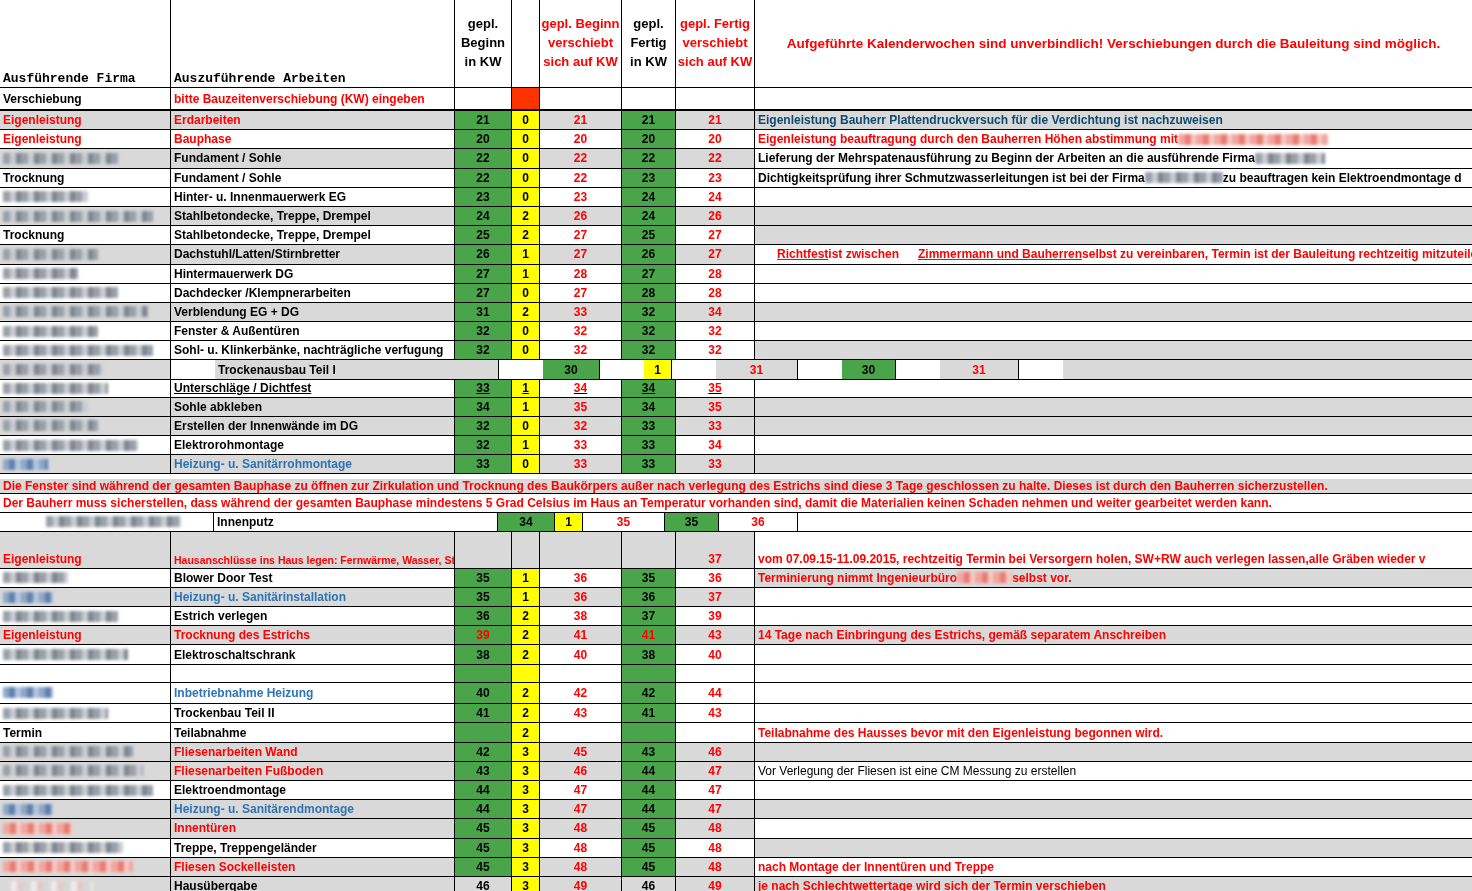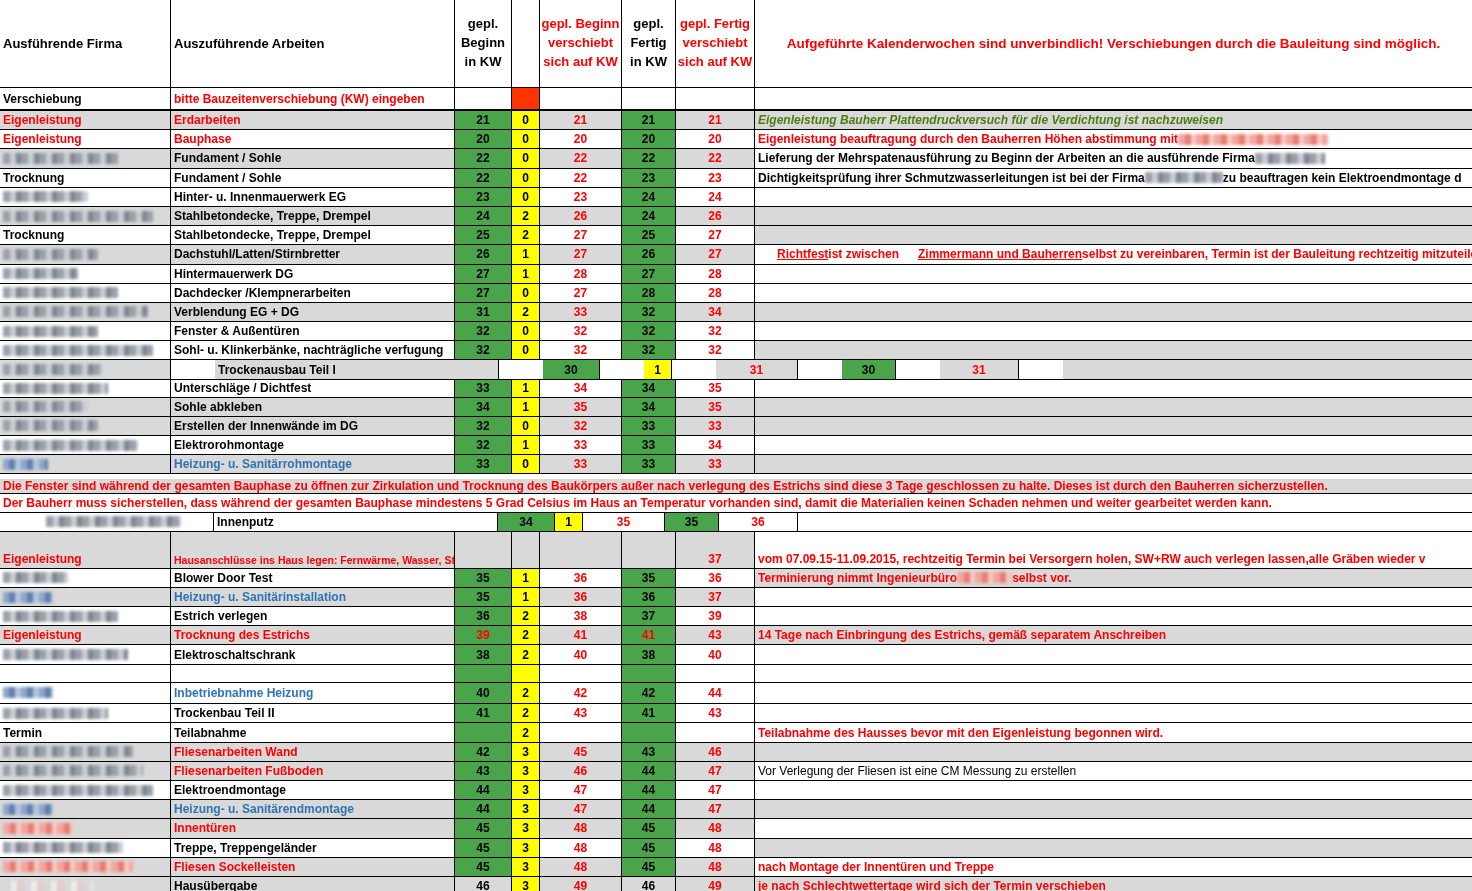--- a/index.html
+++ b/index.html
@@ -26,21 +26,21 @@
   .u{text-decoration:underline;padding-left:19px;}
   .vbottom .cell{align-items:flex-end;padding-bottom:2px;}
   .blur{display:inline-block;height:11px;border-radius:1px;filter:blur(1.6px);vertical-align:middle;flex:none;}
   .blur-gy{background:repeating-linear-gradient(90deg,#9aa0a8 0 7px,#c9cdd2 7px 13px,#7e8590 13px 18px);}
   .blur-rd{background:repeating-linear-gradient(90deg,#f2a5a0 0 7px,#e97b70 7px 13px,#f6c9c4 13px 18px);}
   .blur-bl{background:repeating-linear-gradient(90deg,#8fa6c8 0 6px,#5f7fae 6px 12px,#b3c4de 12px 18px);}
   .blur-lt{background:repeating-linear-gradient(90deg,#d8d8d8 0 8px,#efecec 8px 14px,#e4c9c9 14px 20px);}
   
   .hrow{display:flex;height:88px;border-bottom:1px solid #000;box-sizing:border-box;}
   .hcell{box-sizing:border-box;border-right:1px solid #000;display:flex;overflow:hidden;}
-  .hAB{align-items:center;padding:7px 3px;font-size:13px;}
+  .hAB{align-items:flex-end;padding:1px 3px;font-size:13px;font-family:Liberation Mono, monospace;}
   .hNum{align-items:center;justify-content:center;text-align:center;white-space:pre-line;font-size:13px;line-height:1.45;}
   .hNote{flex:1;border-right:none;align-items:center;justify-content:center;color:#ff0000;font-size:13.5px;}
   
   .vrow{display:flex;height:23px;border-bottom:2px solid #000;box-sizing:border-box;}
 </style>
 </head>
 <body>
 
 <div id="sheet">
 
@@ -90,21 +90,21 @@
           <span class="t-red">Eigenleistung</span>
         </div>
         <div class="cell cB gray">
           <span class="t-red">Erdarbeiten</span>
         </div>
         <div class="cell cC green">21</div>
         <div class="cell cD yellow">0</div>
         <div class="cell cE gray">21</div>
         <div class="cell cF green">21</div>
         <div class="cell cG gray">21</div>
-        <div class="cell cH gray" style="color: #4d7c0f; font-style: italic;">
+        <div class="cell cH gray" style="color: #0c4a6e;">
           <span>Eigenleistung Bauherr Plattendruckversuch für die Verdichtung ist nachzuweisen</span>
         </div>
       </div>
       <div class="row" style="height: 19.2px;">
         <div class="cell cA">
           <span class="t-red">Eigenleistung</span>
         </div>
         <div class="cell cB">
           <span class="t-red">Bauphase</span>
         </div>
@@ -291,21 +291,21 @@
         <div class="cell cB gray">
           <span class="t-black">Trockenausbau Teil I</span>
         </div>
         <div class="cell cC green">30</div>
         <div class="cell cD yellow">1</div>
         <div class="cell cE gray">31</div>
         <div class="cell cF green">30</div>
         <div class="cell cG gray">31</div>
         <div class="cell cH gray" style="color: rgb(255, 0, 0);"></div>
       </div>
-      <div class="row" style="height: 18px;">
+      <div class="row" style="height: 18px; text-decoration: underline;">
         <div class="cell cA">
           <span class="blur blur-gy" style="width: 105px;"></span>
         </div>
         <div class="cell cB">
           <span class="t-black">Unterschläge / Dichtfest</span>
         </div>
         <div class="cell cC green">33</div>
         <div class="cell cD yellow">1</div>
         <div class="cell cE">34</div>
         <div class="cell cF green">34</div>

